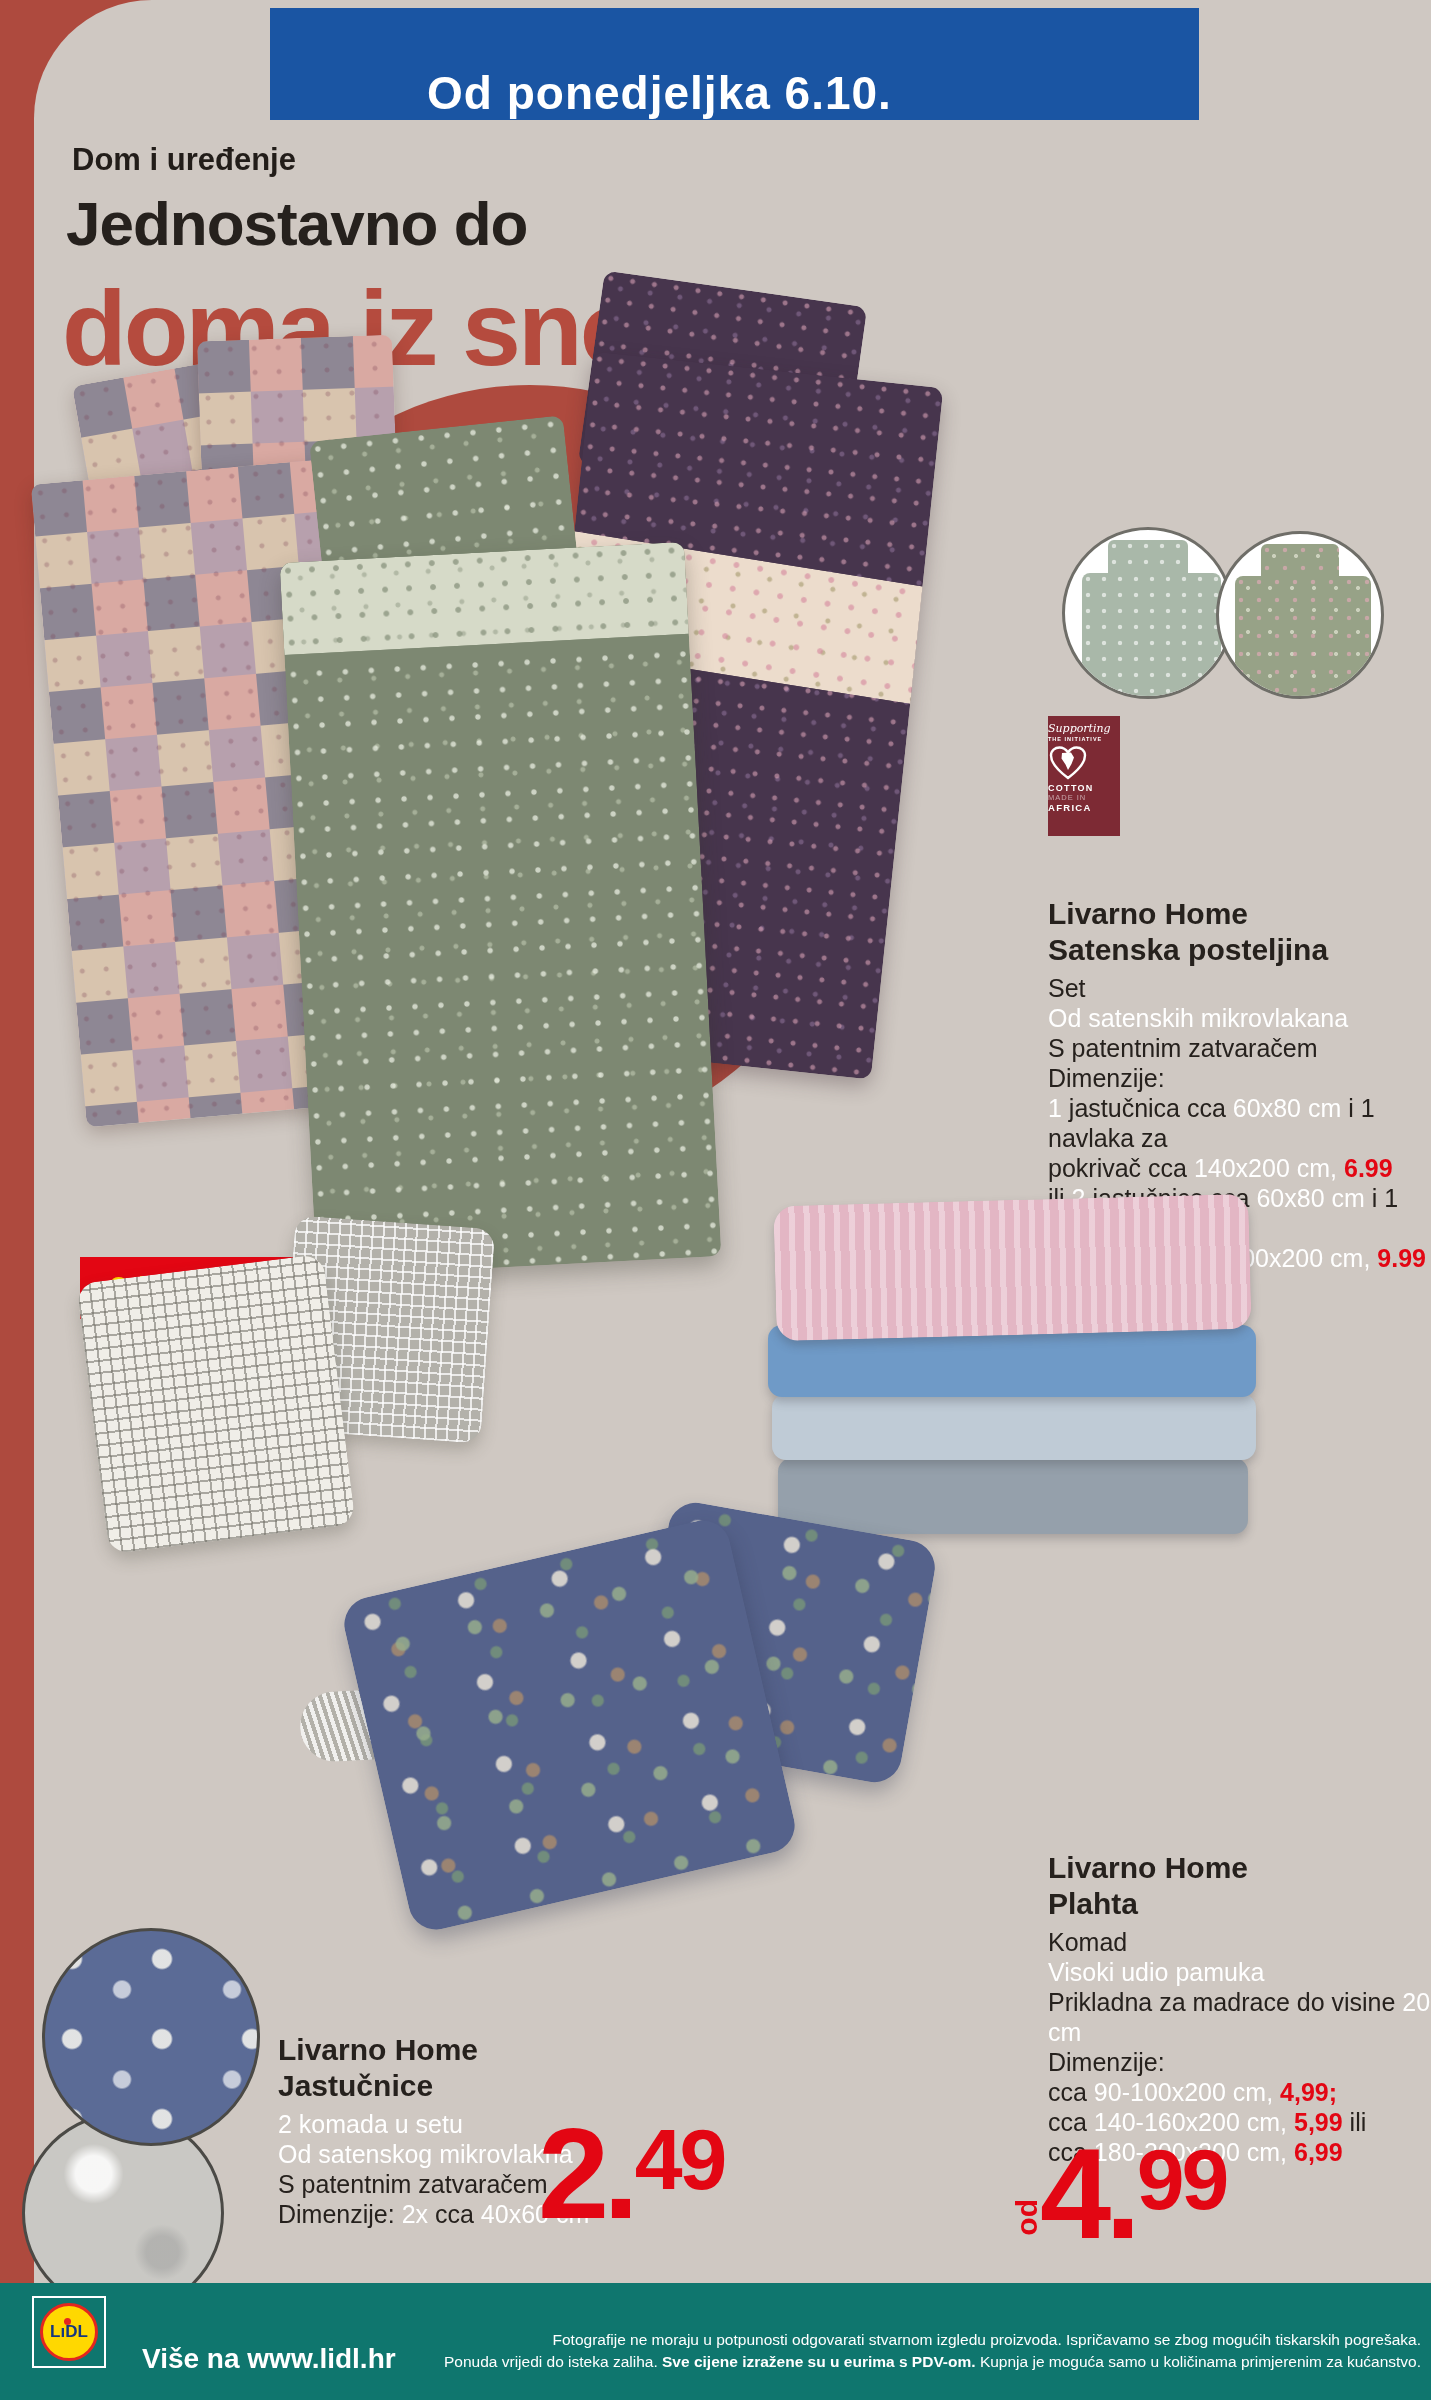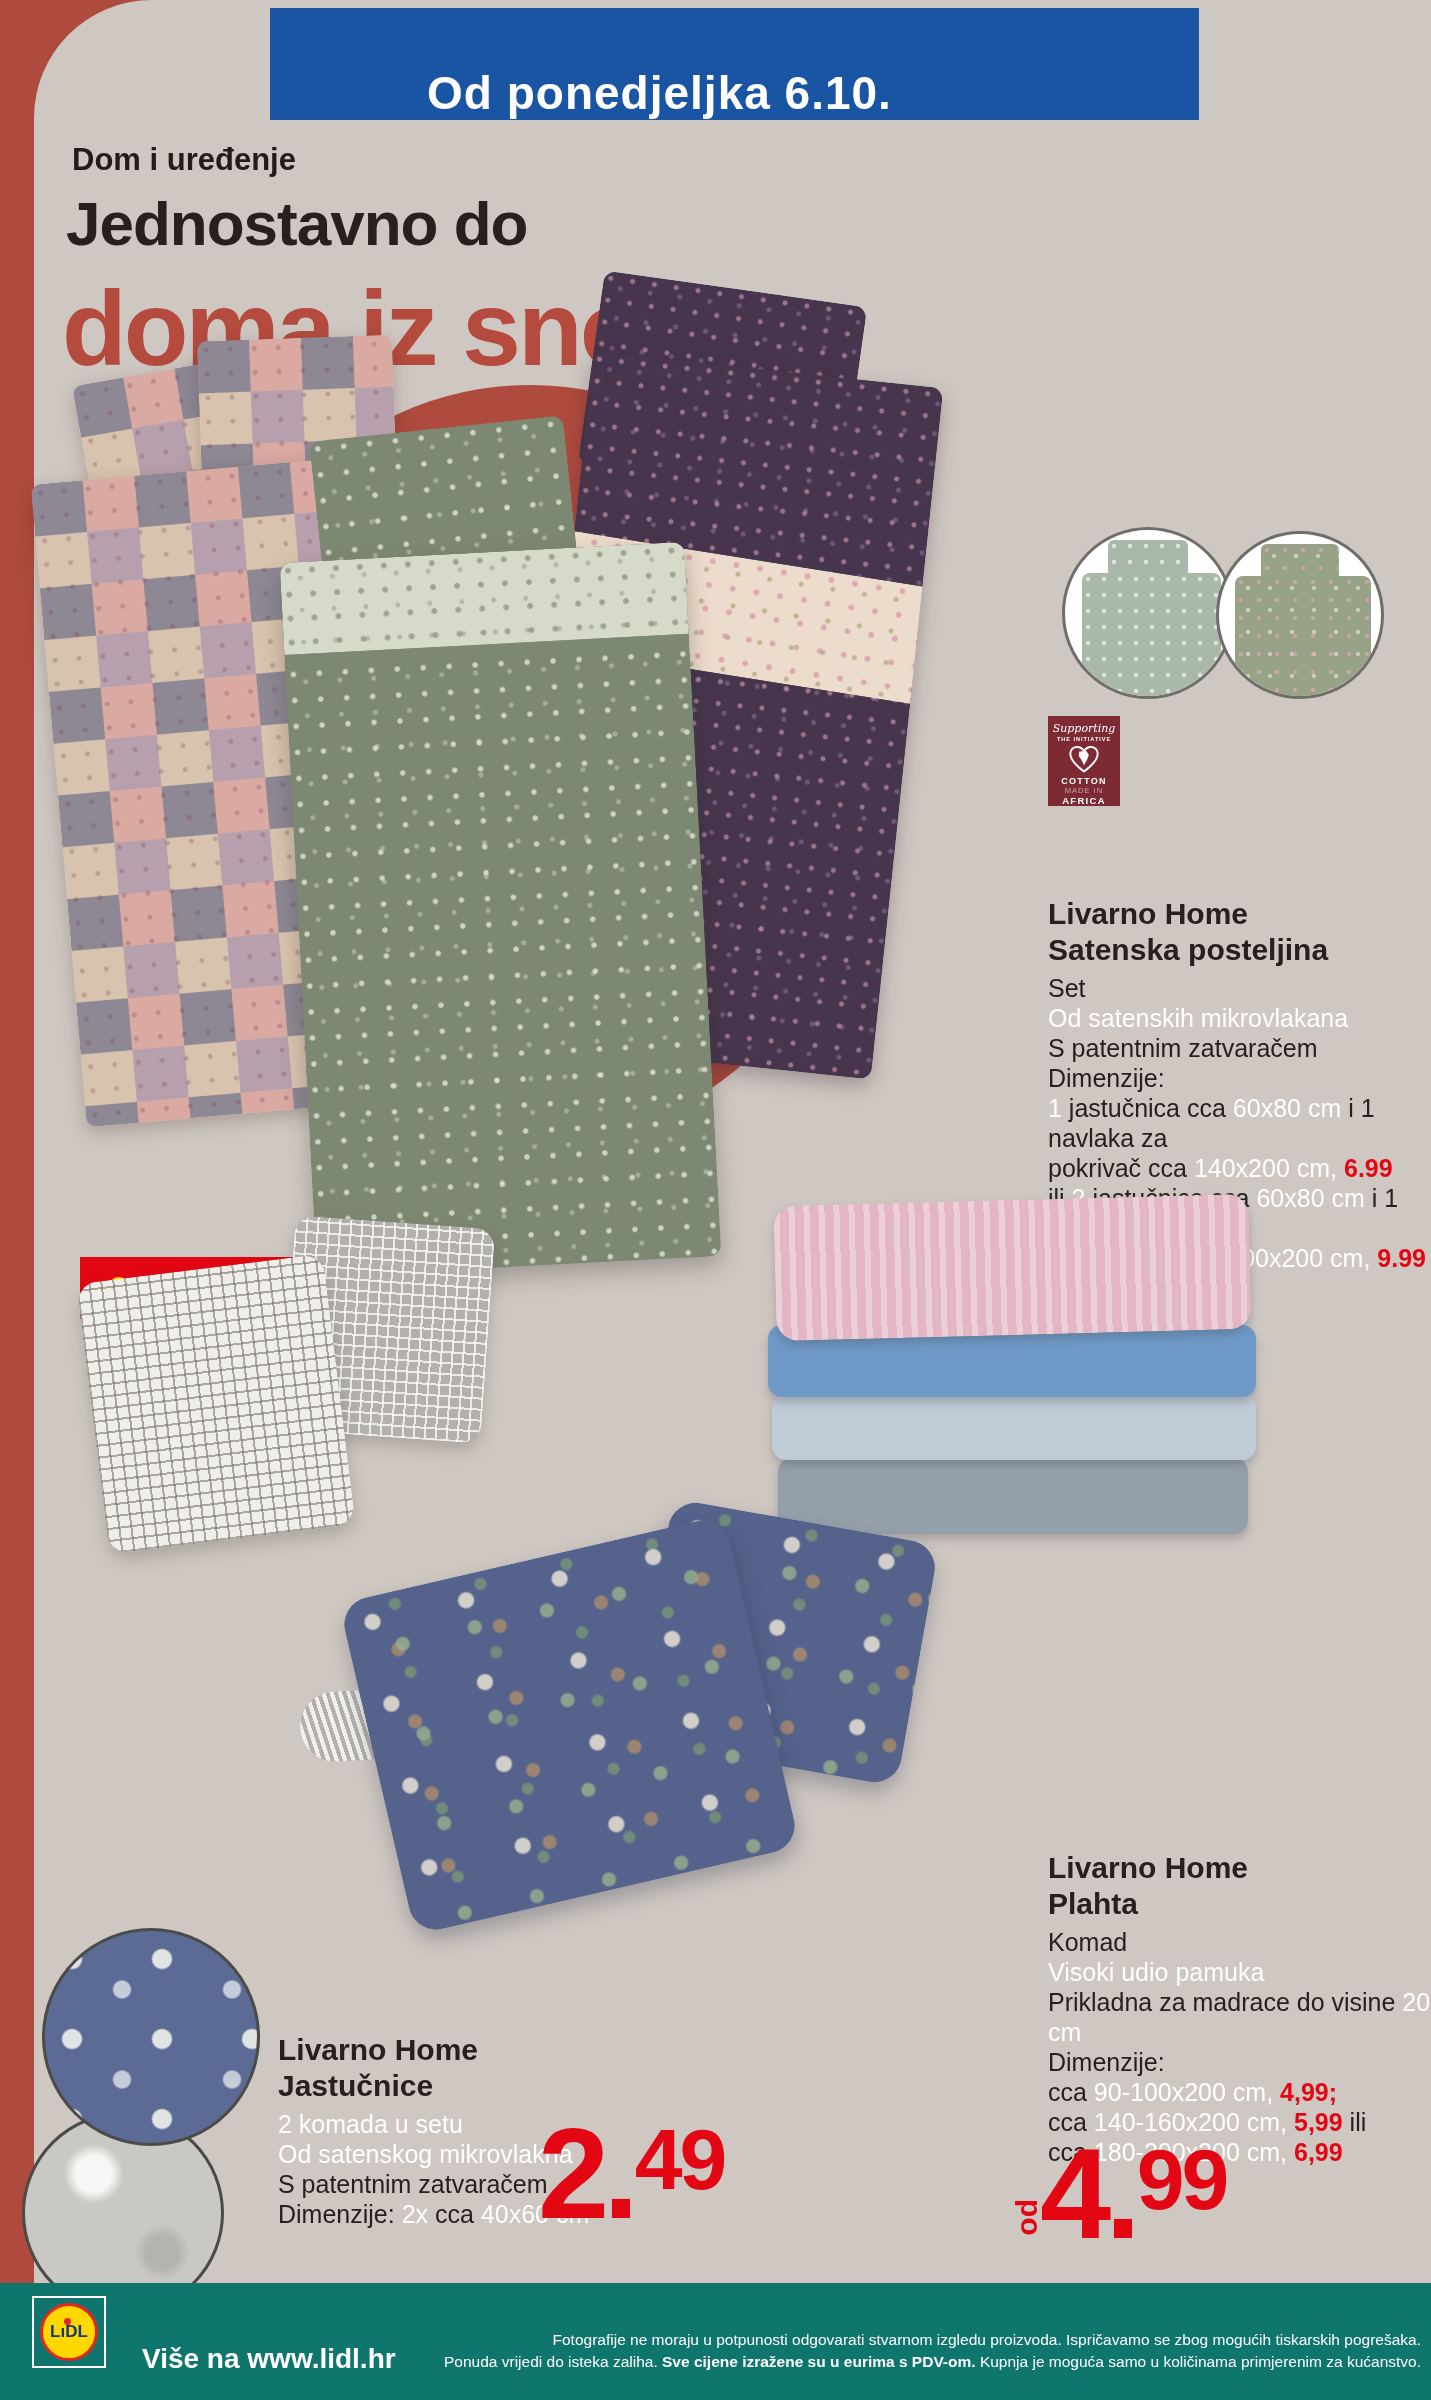--- a/index.html
+++ b/index.html
@@ -59,22 +59,22 @@
   .thumb-2{left:1216px;top:531px;width:162px;height:162px;}
   .thumb-fill{position:absolute;left:10%;top:26%;right:6%;bottom:-2%;border-radius:8px;}
   .thumb-pill{position:absolute;left:26%;top:6%;width:48%;height:26%;border-radius:6px;}
   .sage{background:radial-gradient(circle at 6px 6px, rgba(255,255,255,.6) 1.8px, transparent 2.6px),#a9b8a9;background-size:16px 16px;}
   .sagefloral{background:
       radial-gradient(circle at 6px 6px, rgba(220,170,180,.7) 1.8px, transparent 2.6px),
       radial-gradient(circle at 13px 12px, rgba(240,240,225,.6) 1.6px, transparent 2.4px),#97a287;
       background-size:18px 18px,22px 22px;}
 
   
-  .cotton{position:absolute;left:1048px;top:716px;width:72px;height:90px;background:#7d2a34;color:#fff;
-      display:flex;flex-direction:column;align-items:center;padding-top:7px;box-sizing:border-box;}
+  .cotton{position:absolute;left:1048px;top:716px;width:72px;height:120px;background:#7d2a34;color:#fff;
+      display:flex;flex-direction:column;padding-top:7px;box-sizing:border-box;}
   .cotton .script{font-family:"DejaVu Serif",serif;font-style:italic;font-size:11px;line-height:11px;}
   .cotton .init{font-size:5.5px;font-weight:bold;letter-spacing:1px;margin-top:2px;}
   .cotton svg{margin:3px 0 2px;}
   .cotton .l2{font-size:9px;font-weight:bold;letter-spacing:1.3px;}
   .cotton .l3{font-size:7.5px;color:rgba(255,255,255,.55);letter-spacing:1px;}
   .cotton .l4{font-size:9.5px;font-weight:bold;letter-spacing:1.3px;}
 
   
   .prod{position:absolute;width:400px;}
   .prod .brand{font-size:30px;font-weight:bold;color:#26211d;line-height:36px;}

